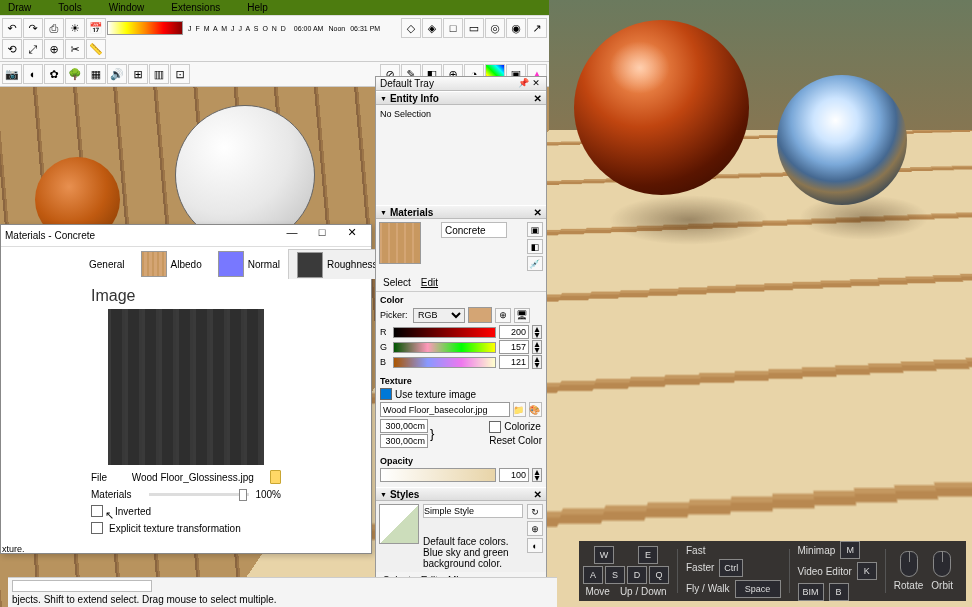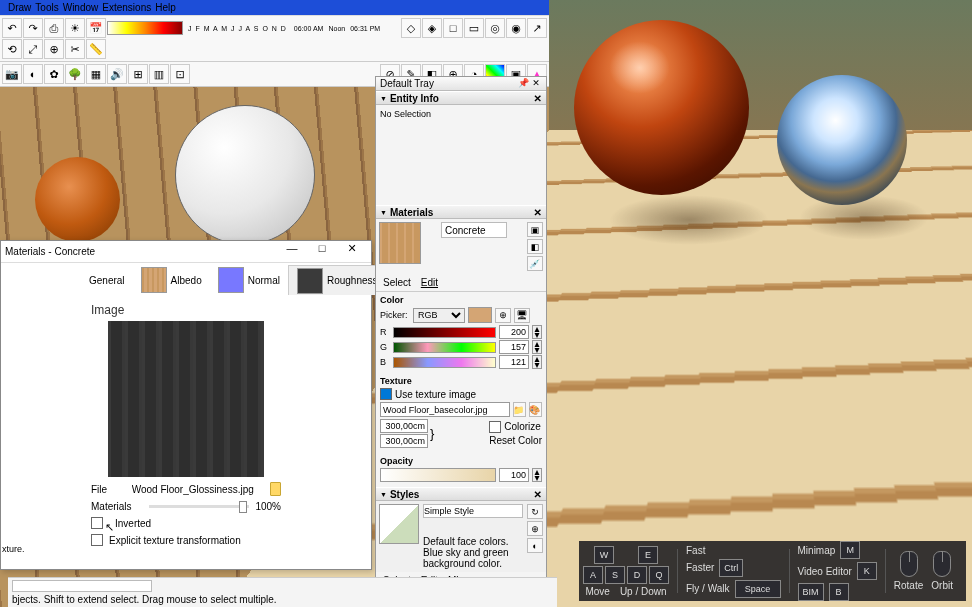--- a/index.html
+++ b/index.html
@@ -1,40 +1,40 @@
 <!DOCTYPE html>
 <html><head>
 <meta charset="utf-8">
 <style>
 *{box-sizing:border-box;margin:0;padding:0;font-family:Tahoma,Arial,sans-serif;font-size:10px}
 body{width:972px;height:607px;background:#f0f0f0;position:relative;overflow:hidden}
 .app{display:flex;width:100%;height:100%}
 .left{width:549px;height:100%;display:flex;flex-direction:column;background:#fff}
 .right{flex:1;height:100%;position:relative;background:linear-gradient(#6b7a5e 0%,#8a7550 25%,#d4b580 40%,#e8d4a8 100%)}
-.menubar{height:16px;background:#1d4ed8;display:flex;gap:4px;padding:2px 8px;border-bottom:1px solid #ddd}
+.menubar{height:16px;background:#4d7c0f;display:flex;gap:27px;padding:2px 8px;border-bottom:1px solid #ddd}
 .menubar span{cursor:pointer}
 .toolbar{display:flex;gap:1px;padding:2px;background:#f8f8f8;border-bottom:1px solid #ccc;flex-wrap:wrap;align-items:center}
 .tbtn{width:20px;height:20px;background:#fafafa;border:1px solid #ccc;display:flex;align-items:center;justify-content:center;cursor:pointer;font-size:11px}
 .gradient-bar{width:76px;height:14px;background:linear-gradient(90deg,#fff,#ff0,#f80,#f00,#800);border:1px solid #999}
 .month-strip{font-size:7px;letter-spacing:1px;padding:0 4px}
 .time-label{font-size:7px;padding:0 2px}
 .viewport{flex:1;position:relative;background:linear-gradient(#c9b896 0%,#a08860 100%);overflow:hidden}
 .wood-floor{position:absolute;inset:0;background:repeating-linear-gradient(85deg,#9c7548 0 2px,#b8935e 2px 38px,#8a6540 38px 40px)}
 .sphere-white{position:absolute;left:175px;top:18px;width:140px;height:140px;border-radius:50%;background:radial-gradient(circle at 35% 30%,#fff,#e8e8e8,#bbb);border:1px solid #666}
 .sphere-orange{position:absolute;left:35px;top:70px;width:85px;height:85px;border-radius:50%;background:radial-gradient(circle at 40% 35%,#e89050,#c05a10,#7a3500)}
-.materials-dialog{position:absolute;left:0;top:240px;width:372px;height:330px;background:#fff;border:1px solid #888;box-shadow:2px 2px 6px rgba(0,0,0,0.2)}
+.materials-dialog{position:absolute;left:0;top:224px;width:372px;height:330px;background:#fff;border:1px solid #888;box-shadow:2px 2px 6px rgba(0,0,0,0.2)}
 .dlg-title{height:22px;background:#fff;display:flex;align-items:center;padding:0 4px;border-bottom:1px solid #ddd}
 .dlg-title .spacer{flex:1}
 .dlg-title .wbtn{width:30px;height:20px;text-align:center;cursor:pointer;font-size:11px}
 .dlg-tabs{height:34px;display:flex;align-items:center;gap:0;padding-left:80px}
 .dlg-tab{height:30px;padding:0 8px;display:flex;align-items:center;gap:4px;cursor:pointer}
 .dlg-tab.active{background:#f0f0f0;border:1px solid #ccc;border-bottom:none}
 .swatch{width:26px;height:26px;border:1px solid #999}
 .dlg-body{padding:6px 90px 6px 90px}
-.dlg-body .lbl{font-size:12px;color:#333;margin-bottom:4px}
+.dlg-body .lbl{font-size:16px;color:#333;margin-bottom:4px}
 .tex-preview{width:156px;height:156px;margin:4px auto;background:repeating-linear-gradient(90deg,#3a3a3a 0 3px,#2e2e2e 3px 14px,#383838 14px 17px)}
 .row{display:flex;align-items:center;gap:6px;margin:5px 0}
 .row label{width:52px}
 .file-input{flex:1;background:#fff;border:none;font-size:10px}
 .folder-icon{width:16px;height:14px;background:#ffd866;border:1px solid #c9a632;border-radius:1px;cursor:pointer}
 .slider{flex:1;height:3px;background:#ddd;position:relative}
 .slider .thumb{position:absolute;right:2px;top:-4px;width:8px;height:12px;background:#fff;border:1px solid #888}
 .chk{width:12px;height:12px;border:1px solid #666;background:#fff;cursor:pointer}
 .tray{position:absolute;left:375px;top:76px;width:172px;background:#f0f0f0;border:1px solid #999}
 .tray-title{height:14px;background:linear-gradient(#fbfbfb,#e4e4e4);display:flex;align-items:center;padding:0 4px;font-size:9px;border-bottom:1px solid #bbb}

